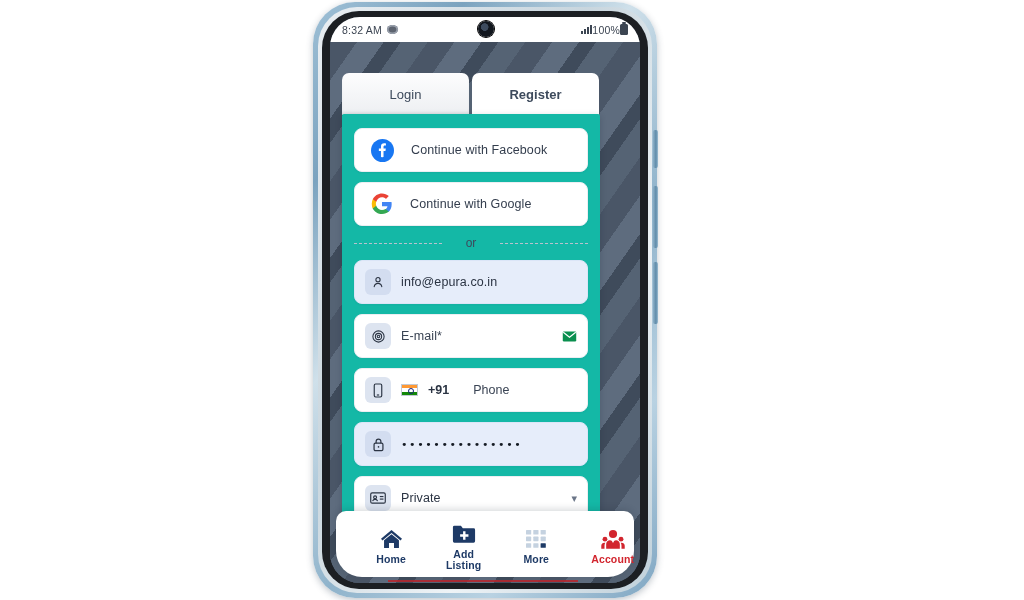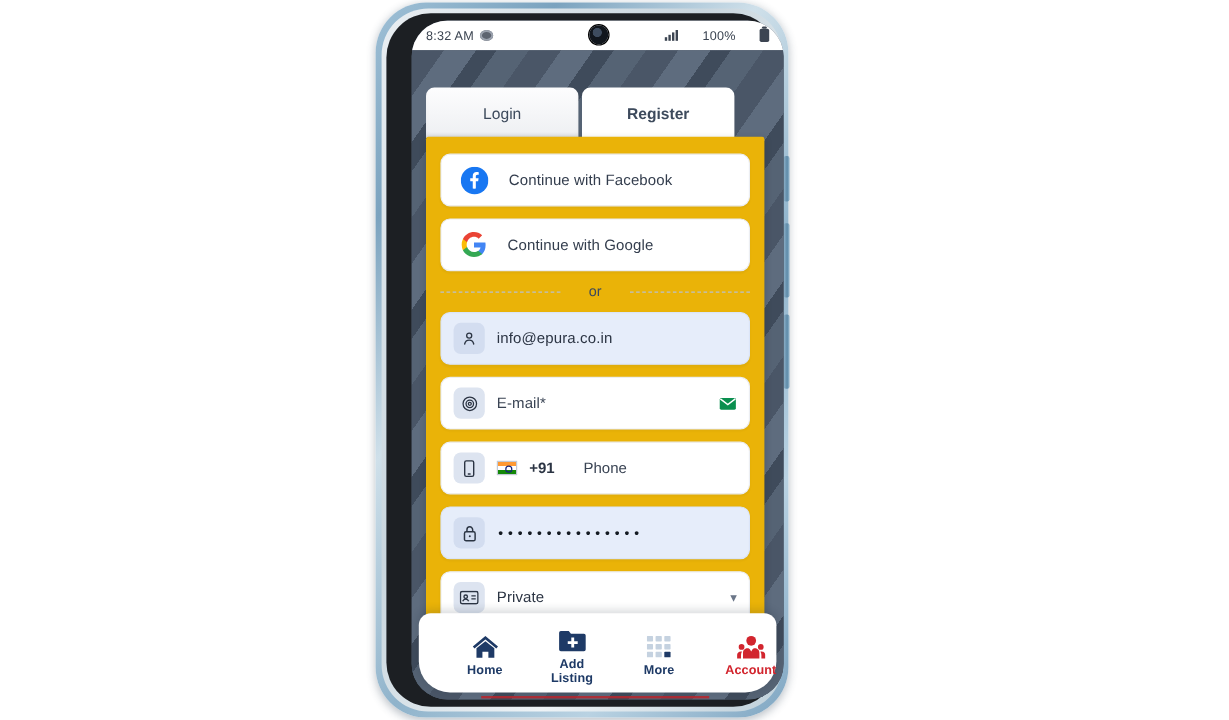--- a/index.html
+++ b/index.html
@@ -34,21 +34,21 @@
   }
   .phone-bezel {
     position: absolute;
     left: 322px; top: 11px;
     width: 326px; height: 578px;
     border-radius: 37px;
     background: #1c1f23;
   }
   .screen {
     position: absolute;
-    left: 343px; top: 17px;
+    left: 330px; top: 17px;
     width: 310px; height: 566px;
     border-radius: 30px;
     overflow: hidden;
     background: #4a5667;
   }
 
   
   .side-btn {
     position: absolute;
     width: 5px;
@@ -69,21 +69,21 @@
     color: #3c4552;
     font-size: 10.5px;
     letter-spacing: .2px;
   }
   .sb-left { display: flex; align-items: center; gap: 5px; }
   .sb-dot-ic {
     width: 11px; height: 9px; border-radius: 50%;
     background: #5d6470;
     box-shadow: inset 0 0 0 1.6px #9aa1ad;
   }
-  .sb-right { margin-left: auto; display: flex; align-items: center; gap: 20px; }
+  .sb-right { margin-left: auto; display: flex; align-items: center; gap: 0; }
   .sig { display: flex; align-items: flex-end; gap: 1px; height: 9px; }
   .sig i { width: 2px; background: #3c4552; display:block; }
   .sig i:nth-child(1){height:3px}.sig i:nth-child(2){height:5px}
   .sig i:nth-child(3){height:7px}.sig i:nth-child(4){height:9px}
   .batt {
     width: 8px; height: 11px; background: #3c4552;
     border-radius: 1.5px; position: relative;
   }
   .batt::after {
     content:''; position:absolute; left:2px; top:-2px;
@@ -106,22 +106,22 @@
         #4a5667 0px, #4a5667 22px,
         #5e6c7e 22px, #5e6c7e 44px,
         #3f4b5b 44px, #3f4b5b 58px,
         #556374 58px, #556374 80px);
   }
 
   
   .app-card {
     position: absolute;
     left: 12px; top: 97px;
-    width: 282px; height: 444px;
-    background: #eab308;
+    width: 258px; height: 444px;
+    background: #14b8a6;
     border-radius: 2px;
     overflow: hidden;
     box-shadow: 0 2px 6px rgba(20,30,45,.22);
   }
 
   
   .tabs {
     position: absolute; left: 12px; top: 56px;
     width: 257px; height: 42px;
     display: flex;

